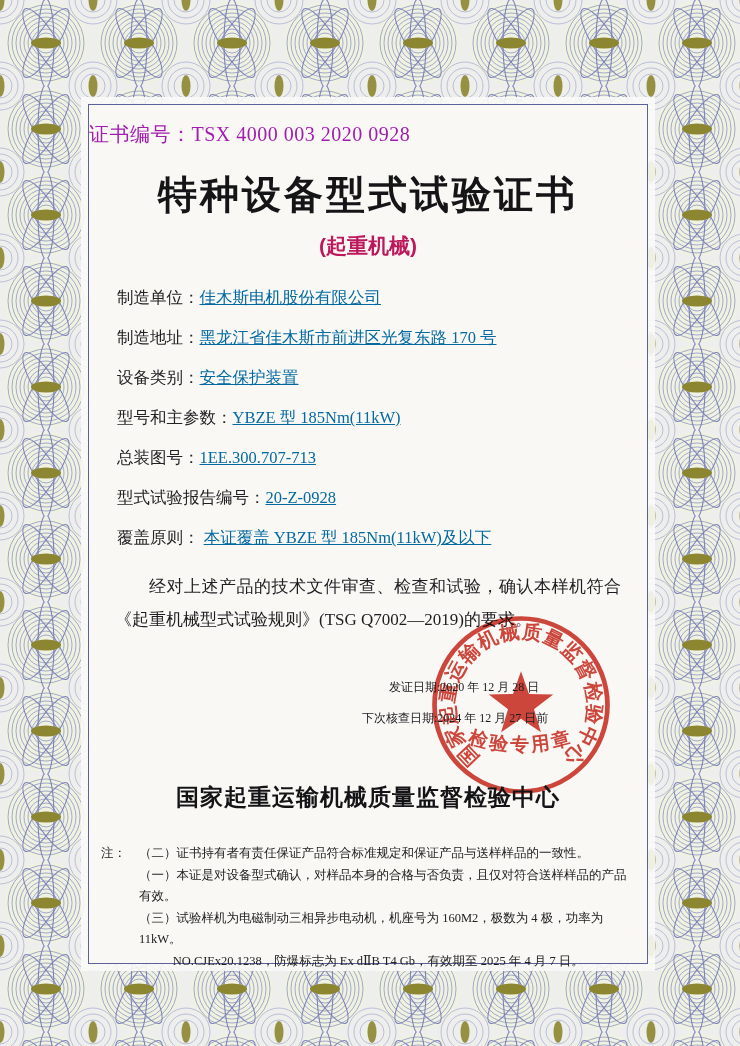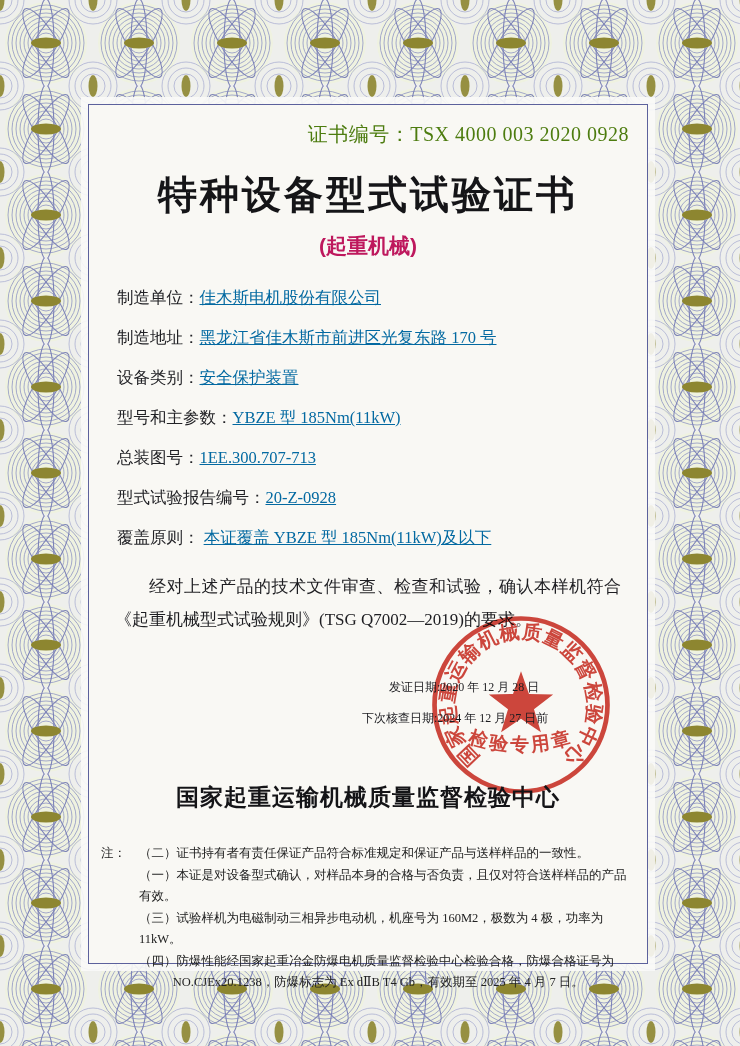--- a/index.html
+++ b/index.html
@@ -5,21 +5,21 @@
   html,body{margin:0;padding:0;}
   body{width:740px;height:1046px;font-family:"Liberation Serif","DejaVu Serif",serif;color:#2a2a2e;}
   .page{position:relative;width:740px;height:1046px;overflow:hidden;background:#ecedeb;}
   .guilloche{position:absolute;left:0;top:0;z-index:0;}
   .panel{
     position:absolute;left:88px;top:104px;width:560px;height:860px;
     background:#f9f8f4;border:1.5px solid #5c619c;
     box-shadow:0 0 0 7px rgba(250,250,248,.9);
     z-index:1;box-sizing:border-box;
   }
-  .cert-no{margin:16px 18px 16px 0;text-align:right;font-size:20px;letter-spacing:.5px;color:#4d7c0f;}
+  .cert-no{margin:16px 18px 16px 0;text-align:left;font-size:20px;letter-spacing:.5px;color:#a21caf;}
   .cert-no .num{font-family:"Liberation Serif",serif;}
   .title{margin-top:20px;text-align:center;font-family:"Liberation Sans","DejaVu Sans",sans-serif;
     font-weight:bold;font-size:39px;letter-spacing:3px;color:#151518;}
   .subtitle{margin-top:10px;text-align:center;font-family:"Liberation Sans","DejaVu Sans",sans-serif;
     font-weight:bold;font-size:21px;color:#be185d;}
   .fields{margin:18px 0 0 28px;}
   .field{height:40px;line-height:40px;font-size:16.5px;white-space:nowrap;}
   .field .lbl{color:#222226;}
   .field .val{color:#0369a1;text-decoration:underline;}
   .statement{margin:12px 26px 0 26px;font-size:17px;line-height:33px;text-indent:2em;
@@ -145,19 +145,18 @@
     </svg>
 
     <div class="issuer">国家起重运输机械质量监督检验中心</div>
 
     <div class="notes">
       <div class="notes-label">注：</div>
       <div class="notes-items">
         <div>（二）证书持有者有责任保证产品符合标准规定和保证产品与送样样品的一致性。</div>
         <div>（一）本证是对设备型式确认，对样品本身的合格与否负责，且仅对符合送样样品的产品有效。</div>
         <div>（三）试验样机为电磁制动三相异步电动机，机座号为 160M2，极数为 4 极，功率为 11kW。</div>
-        <div>（四）防爆性能经国家起重冶金防爆电机质量监督检验中心检验合格，防爆合格证号为</div>
         <div class="note-cont">NO.CJEx20.1238，防爆标志为 Ex dⅡB T4 Gb，有效期至 2025 年 4 月 7 日。</div>
       </div>
     </div>
 
   </div>
 </div>
 
 </body></html>

